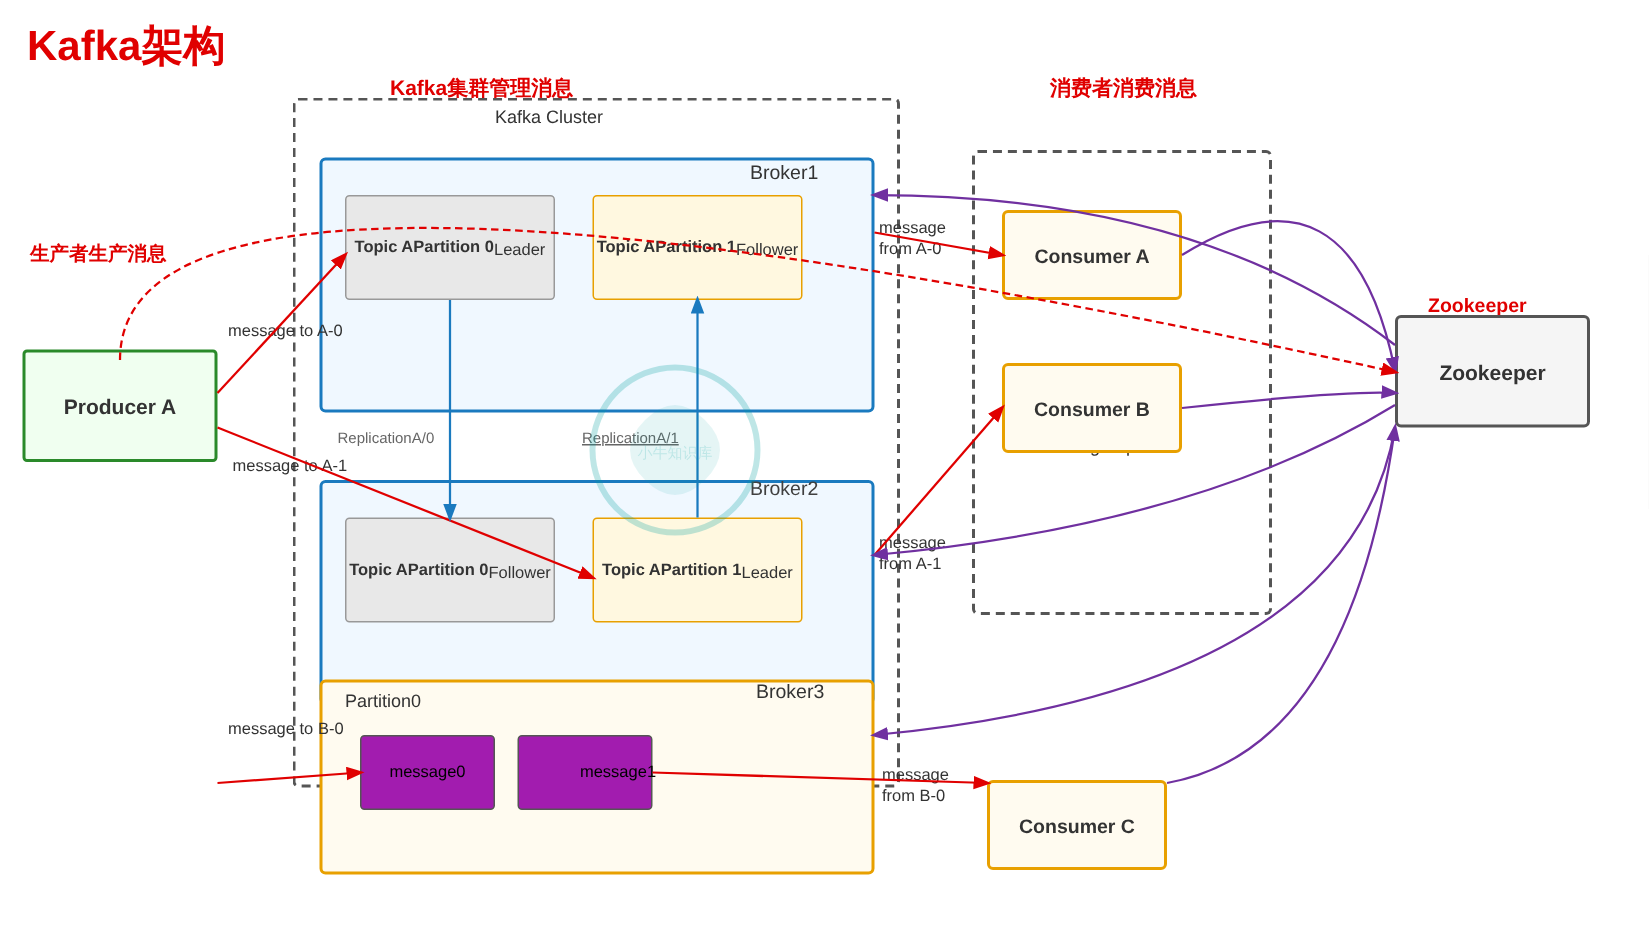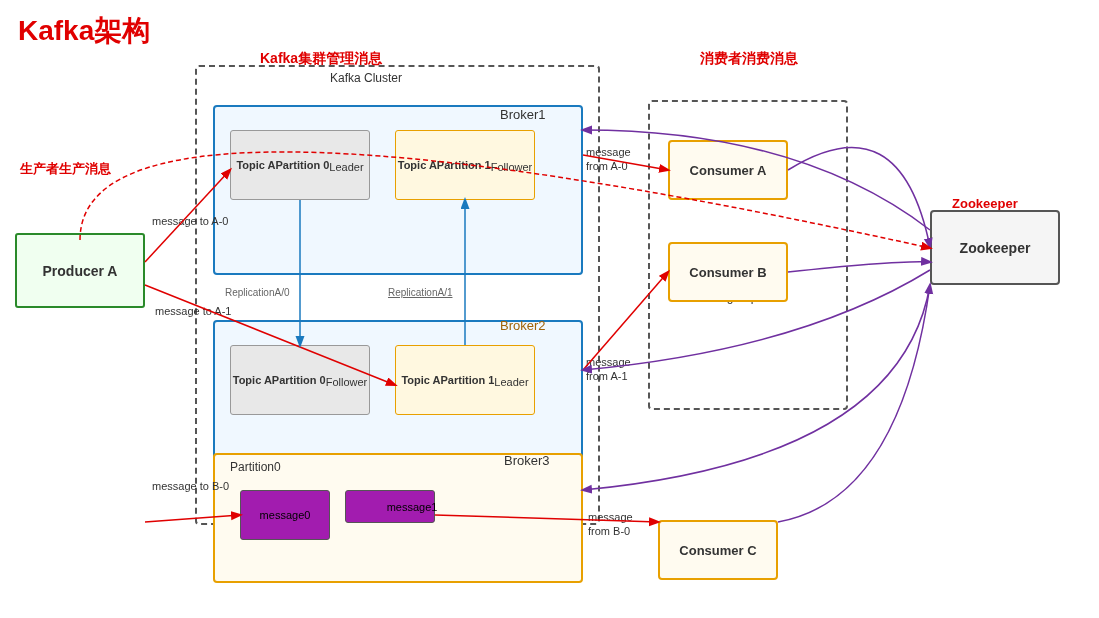--- a/index.html
+++ b/index.html
@@ -80,21 +80,21 @@
       height: 150px;
       border: 2px solid #1a7abf;
       border-radius: 4px;
       background: #f0f8ff;
     }
     .broker2-label {
       position: absolute;
       top: 318px;
       left: 500px;
       font-size: 13px;
-      color: #a16207;
+      color: #404040;
     }
 
     
     .broker3-box {
       position: absolute;
       top: 453px;
       left: 213px;
       width: 370px;
       height: 130px;
       border: 2px solid #e8a000;
@@ -256,21 +256,21 @@
       border: 1.5px solid #555;
       border-radius: 3px;
       background: #a21caf;
       text-align: center;
       font-size: 11px;
       display: flex;
       align-items: center;
       justify-content: center;
     }
     .msg0 { top: 490px; left: 240px; width: 90px; height: 50px; }
-    .msg1 { top: 490px; left: 345px; width: 90px; height: 33px; padding-left: 44px; }
+    .msg1 { top: 490px; left: 345px; width: 90px; height: 50px; padding-left: 44px; }
 
     
     .arrow-label {
       position: absolute;
       font-size: 11px;
       color: #333;
     }
 
     
     .arrows-svg {
@@ -414,14 +414,21 @@
 
     <path d="M930,230 Q800,130 583,130" stroke="#7030a0" stroke-width="1.5" fill="none" marker-end="url(#arrow-purple)" stroke-dasharray="none"></path>
 
     <path d="M930,270 Q800,350 583,370" stroke="#7030a0" stroke-width="1.5" fill="none" marker-end="url(#arrow-purple)"></path>
 
     <path d="M930,285 Q900,460 583,490" stroke="#7030a0" stroke-width="1.5" fill="none" marker-end="url(#arrow-purple)"></path>
 
     <path d="M80,240 Q80,60 930,248" stroke="#e00000" stroke-width="1.5" fill="none" stroke-dasharray="5,3" marker-end="url(#arrow-red)"></path>
   </svg>
 
+  <div class="watermark">
+    <svg viewBox="0 0 120 120" xmlns="http://www.w3.org/2000/svg">
+      <circle cx="60" cy="60" r="55" fill="none" stroke="#00a0a0" stroke-width="4"></circle>
+      <path d="M40,40 Q60,20 80,40 Q100,60 80,80 Q60,100 40,80 Q20,60 40,40Z" fill="#00a0a0" opacity="0.4"></path>
+      <text x="60" y="65" text-anchor="middle" font-size="10" fill="#00a0a0">小牛知识库</text>
+    </svg>
+  </div>
 
 </div>
 
 </body></html>

